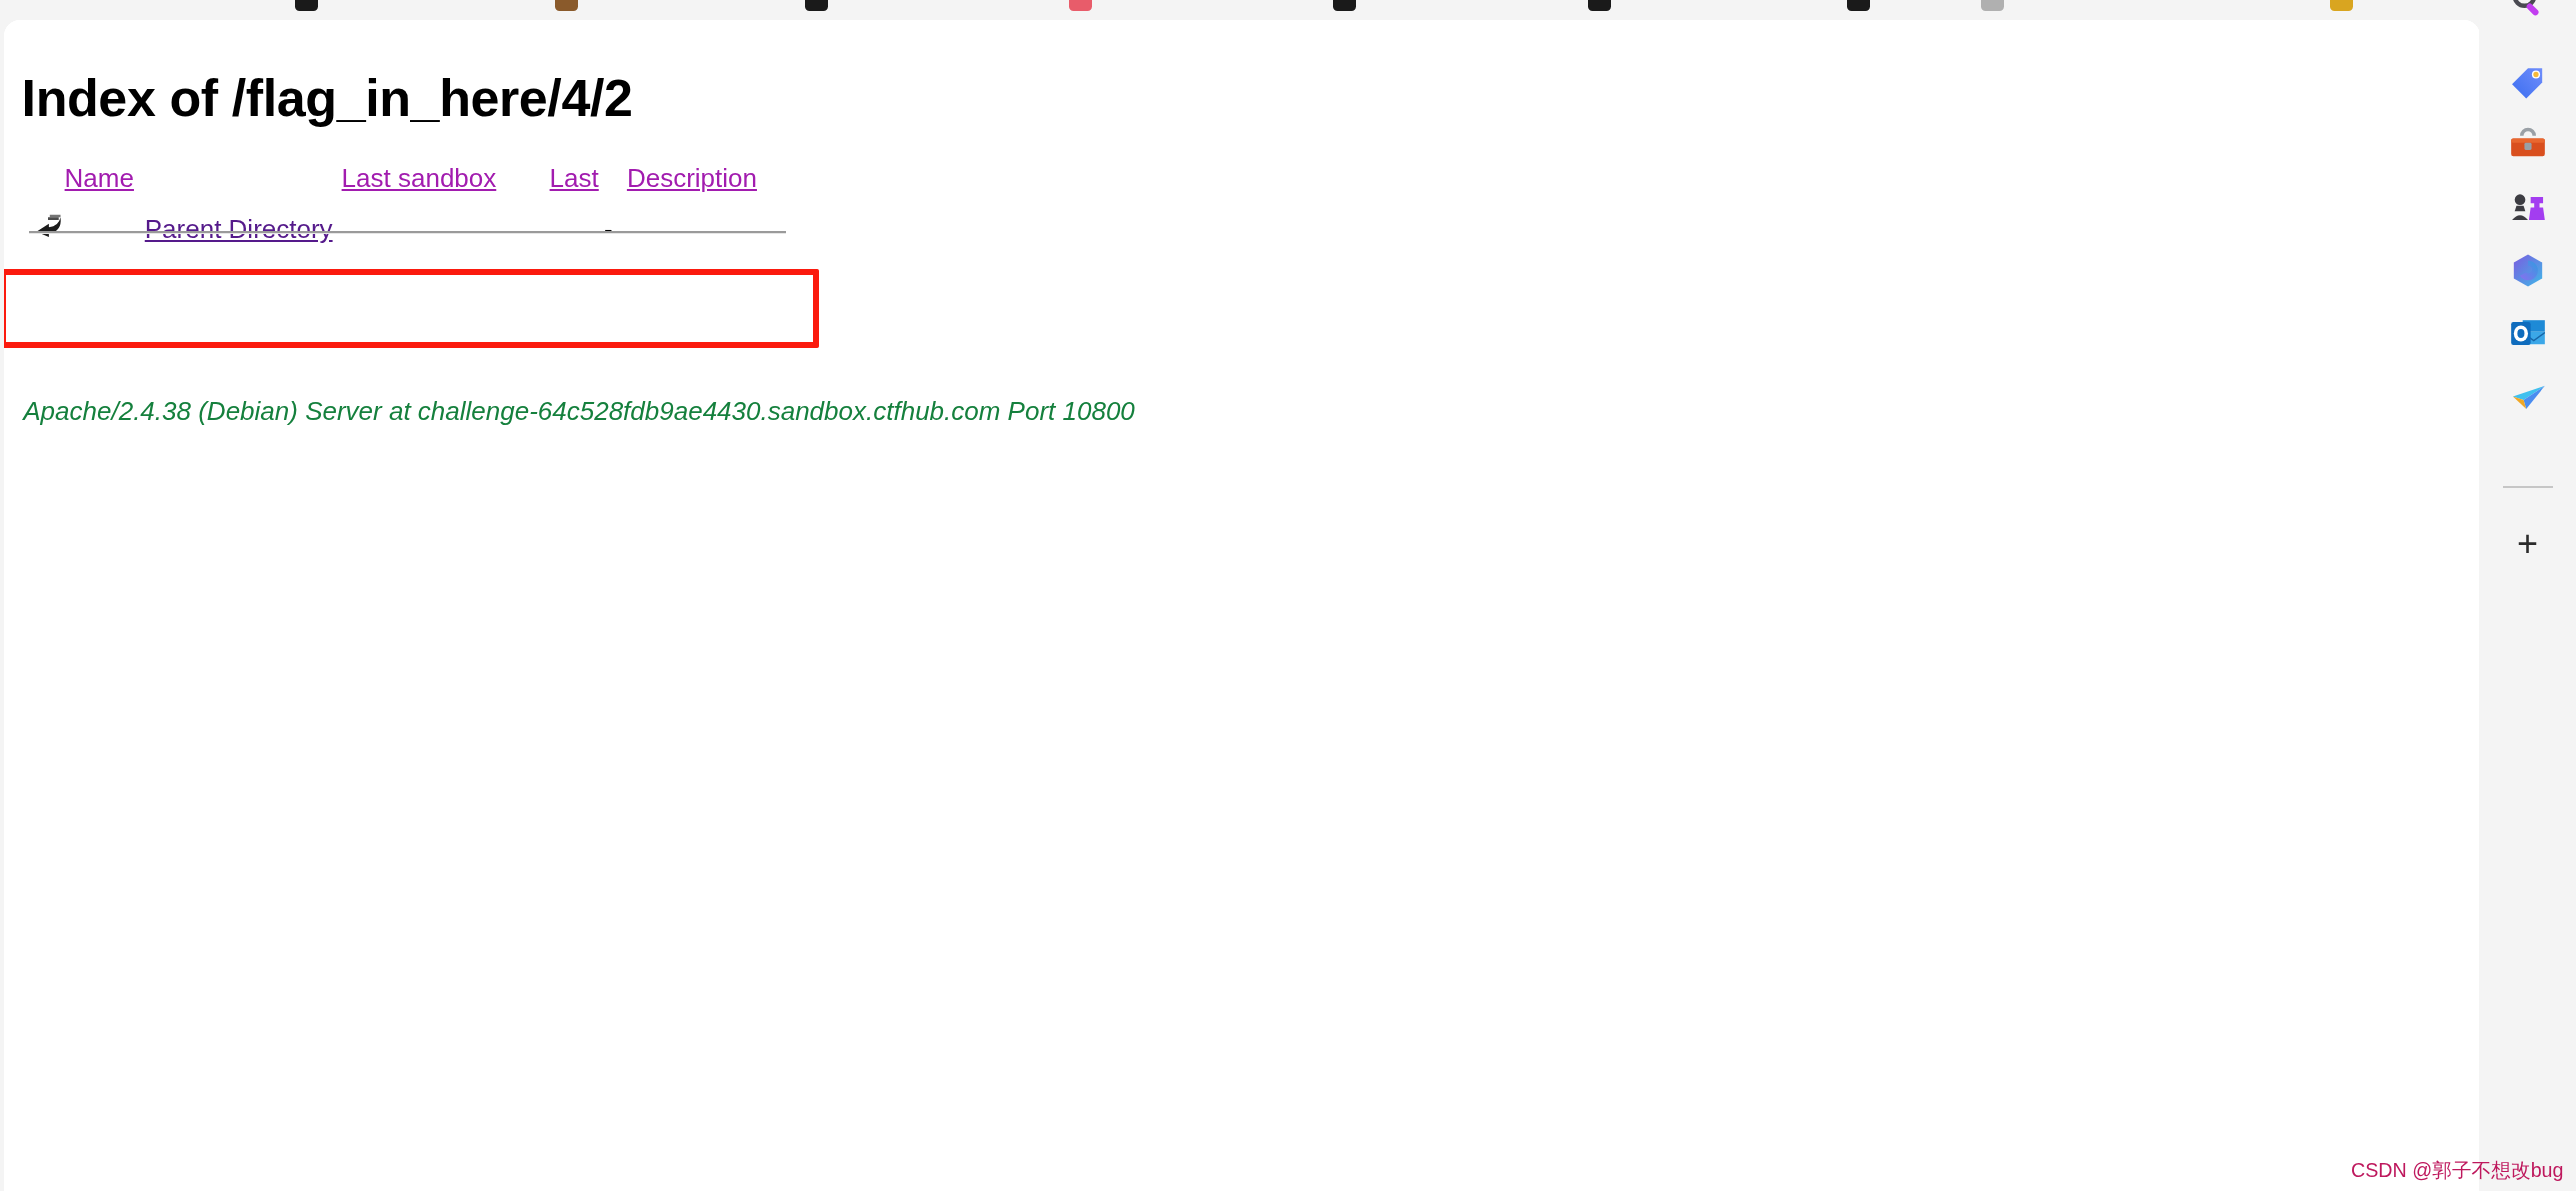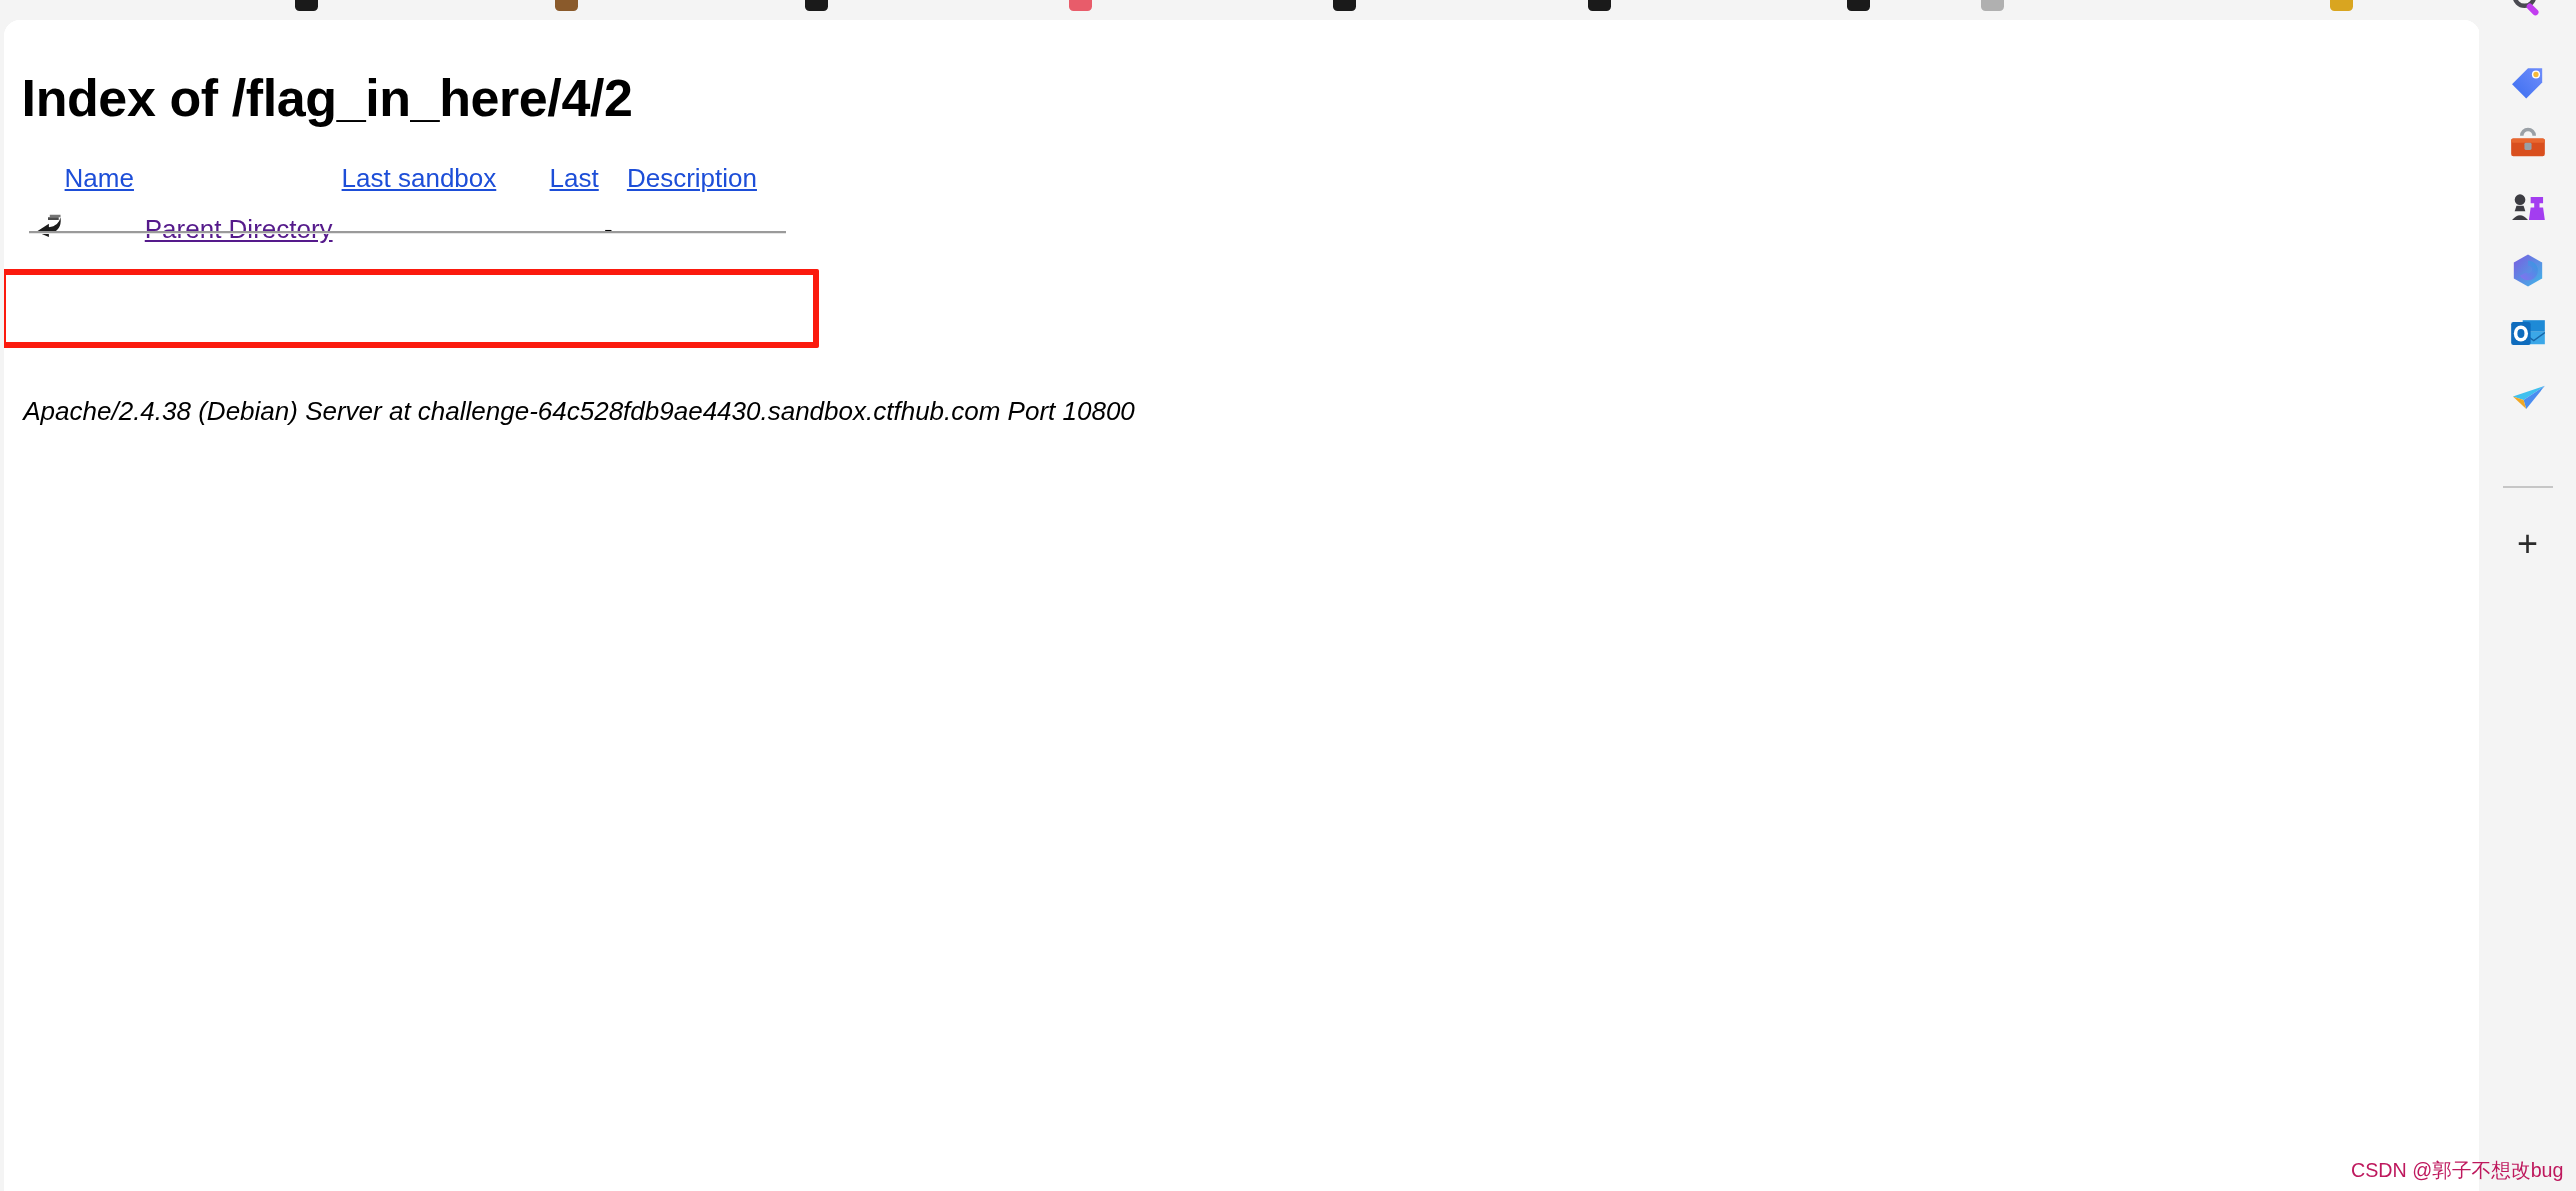--- a/index.html
+++ b/index.html
@@ -98,40 +98,40 @@
     white-space: nowrap;
     height: 47px;
     text-align: right;
   }
   th.c-icon, td.c-icon { width: 43px; }
   th.c-name, td.c-name { width: 268px; padding-right: 9px !important; }
   th.c-mod,  td.c-mod  { width: 208px; text-align: left; }
   th.c-size, td.c-size { width: 63px; text-align: right; padding-right: 14.3px !important; }
   th.c-desc, td.c-desc { text-align: left; margin-top: 43px; }
 
-  a.hl-new { color: #1d4ed8; text-decoration: underline; }
+  a.hl-new { color: #a21caf; text-decoration: underline; }
   a.hl-vis { color: #551a8b; text-decoration: underline; }
 
   .hrline {
     position: absolute;
     left: 25px;
     top: 211px;
     width: 757px;
     height: 2.7px;
     background: #9a9a9a;
     border-bottom: 0.9px solid #e6e6e6;
   }
 
   #footer-addr {
     position: absolute;
     left: 19.7px;
     top: 376px;
     font-size: 26px;
     font-style: italic;
-    color: #000000;
+    color: #15803d;
     white-space: nowrap;
     font-family: "Liberation Sans", sans-serif;
   }
 
   
   .icon-cell { display: inline-block; width: 36px; height: 36px; vertical-align: middle; }
 
   
   #red-box {
     position: absolute;

